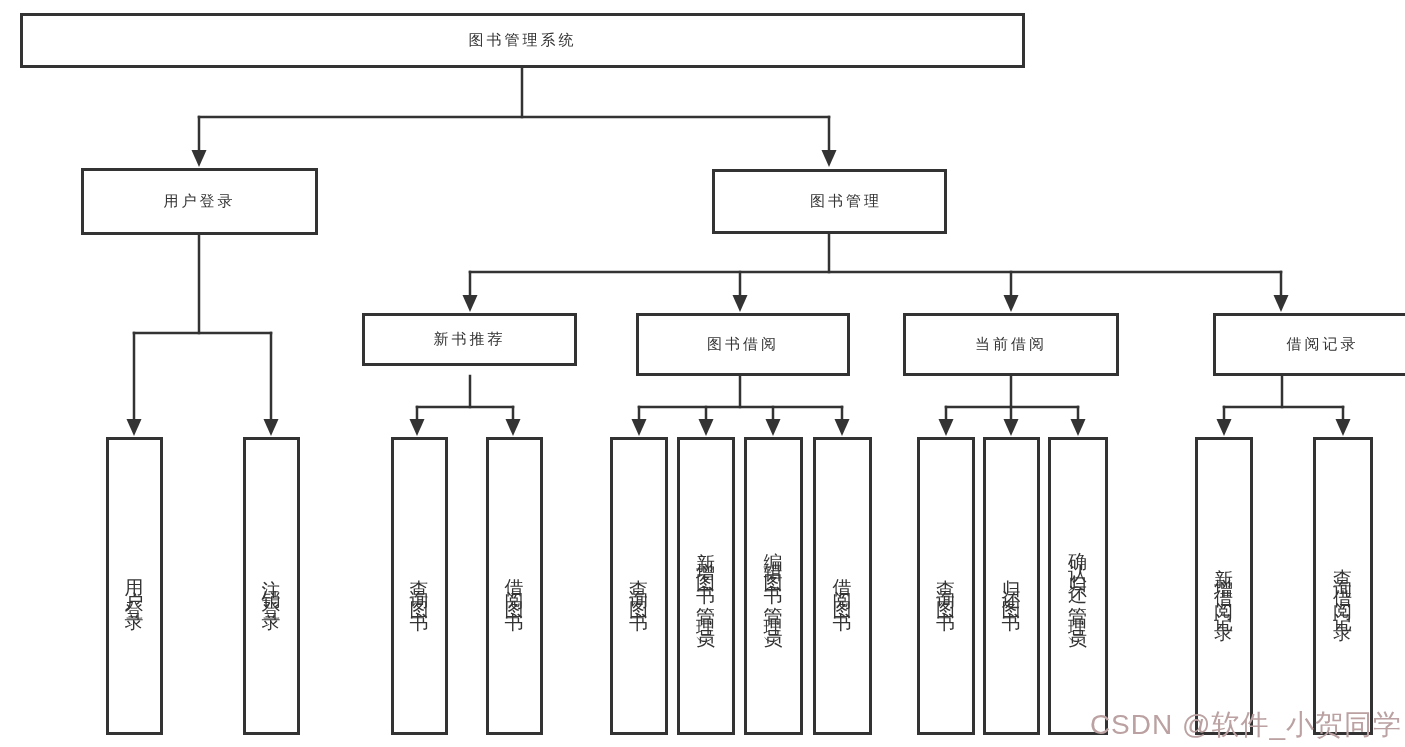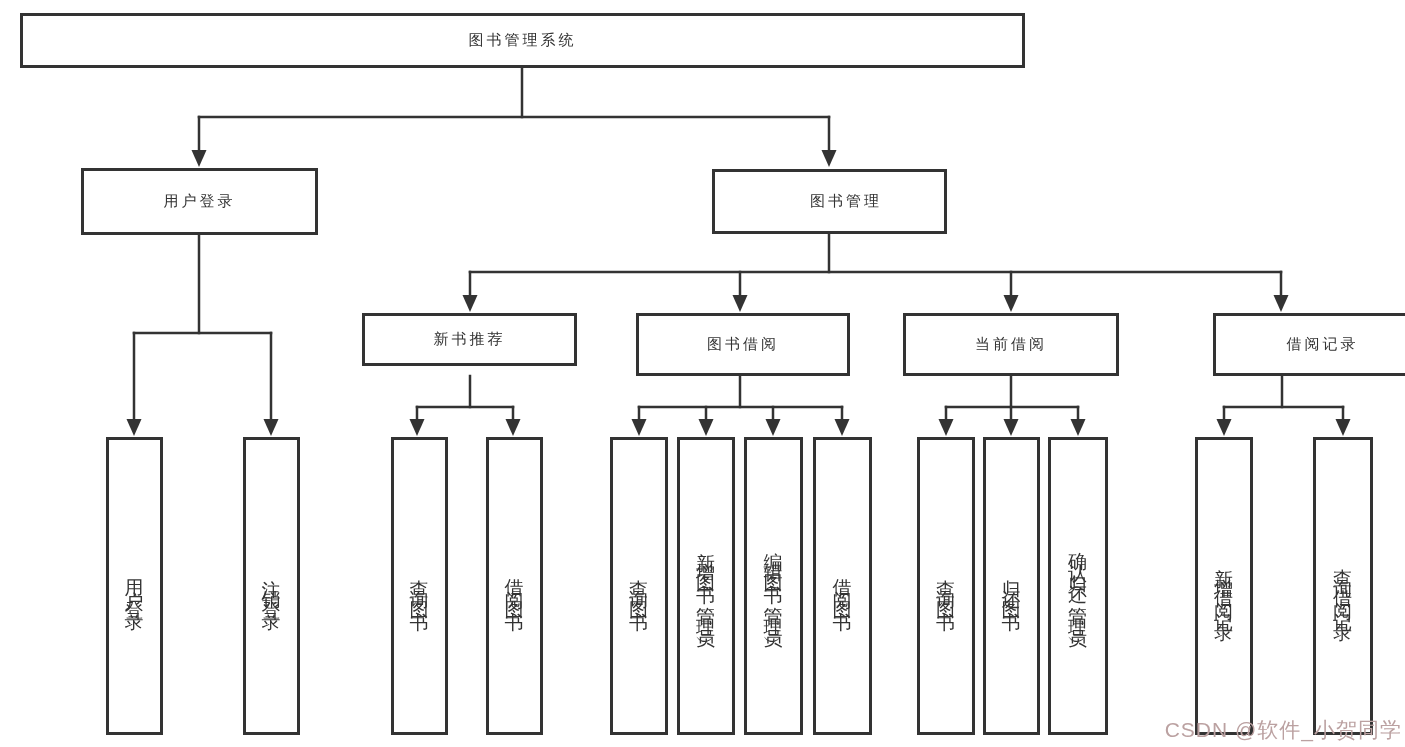--- a/index.html
+++ b/index.html
@@ -40,21 +40,21 @@
     text-orientation: mixed;
     font-size: 19px;
     line-height: 1;
     letter-spacing: 11px;
     color: var(--text, #333333);
   }
   .watermark {
     position: absolute;
     right: 3px;
     bottom: 3px;
-    font-size: 21px;
+    font-size: 28px;
     letter-spacing: 1px;
     color: var(--wm, #b9a2a2);
     white-space: nowrap;
     pointer-events: none;
   }
   svg line { stroke: var(--line, #333333); stroke-width: 2.5; stroke-linecap: square; }
   svg polygon { fill: var(--line, #333333); }
 </style>
 </head>
 <body>

